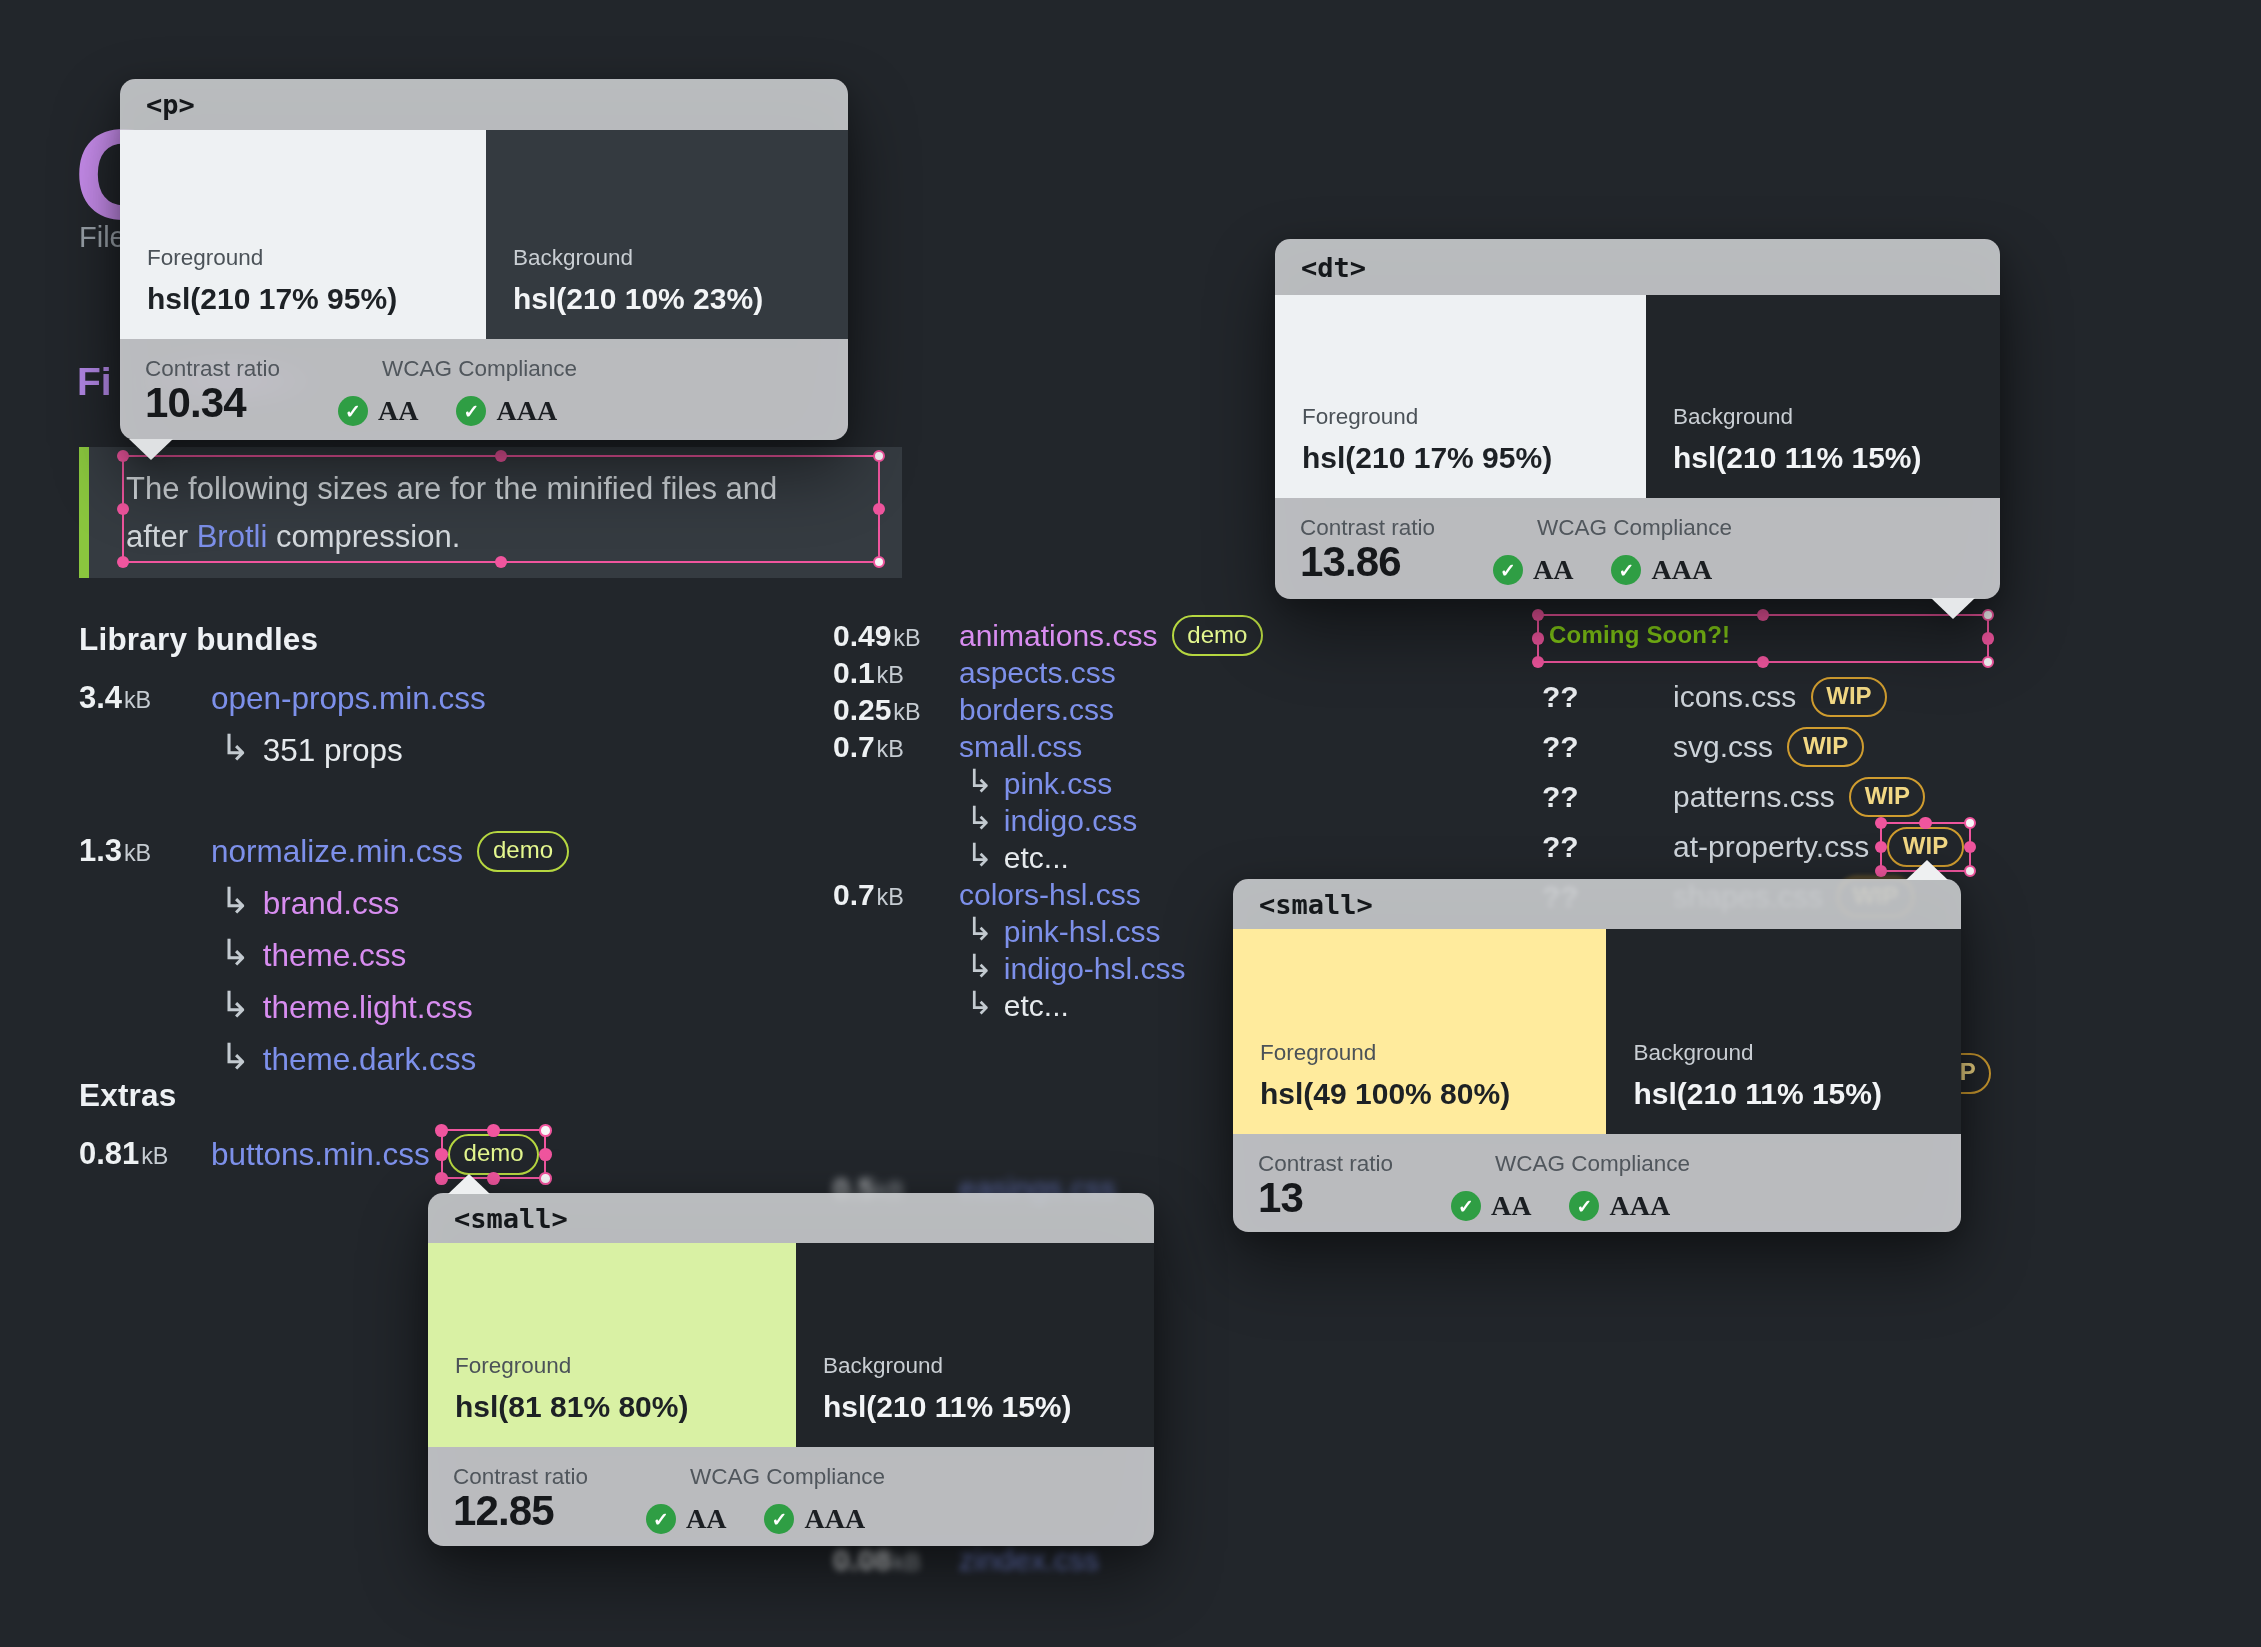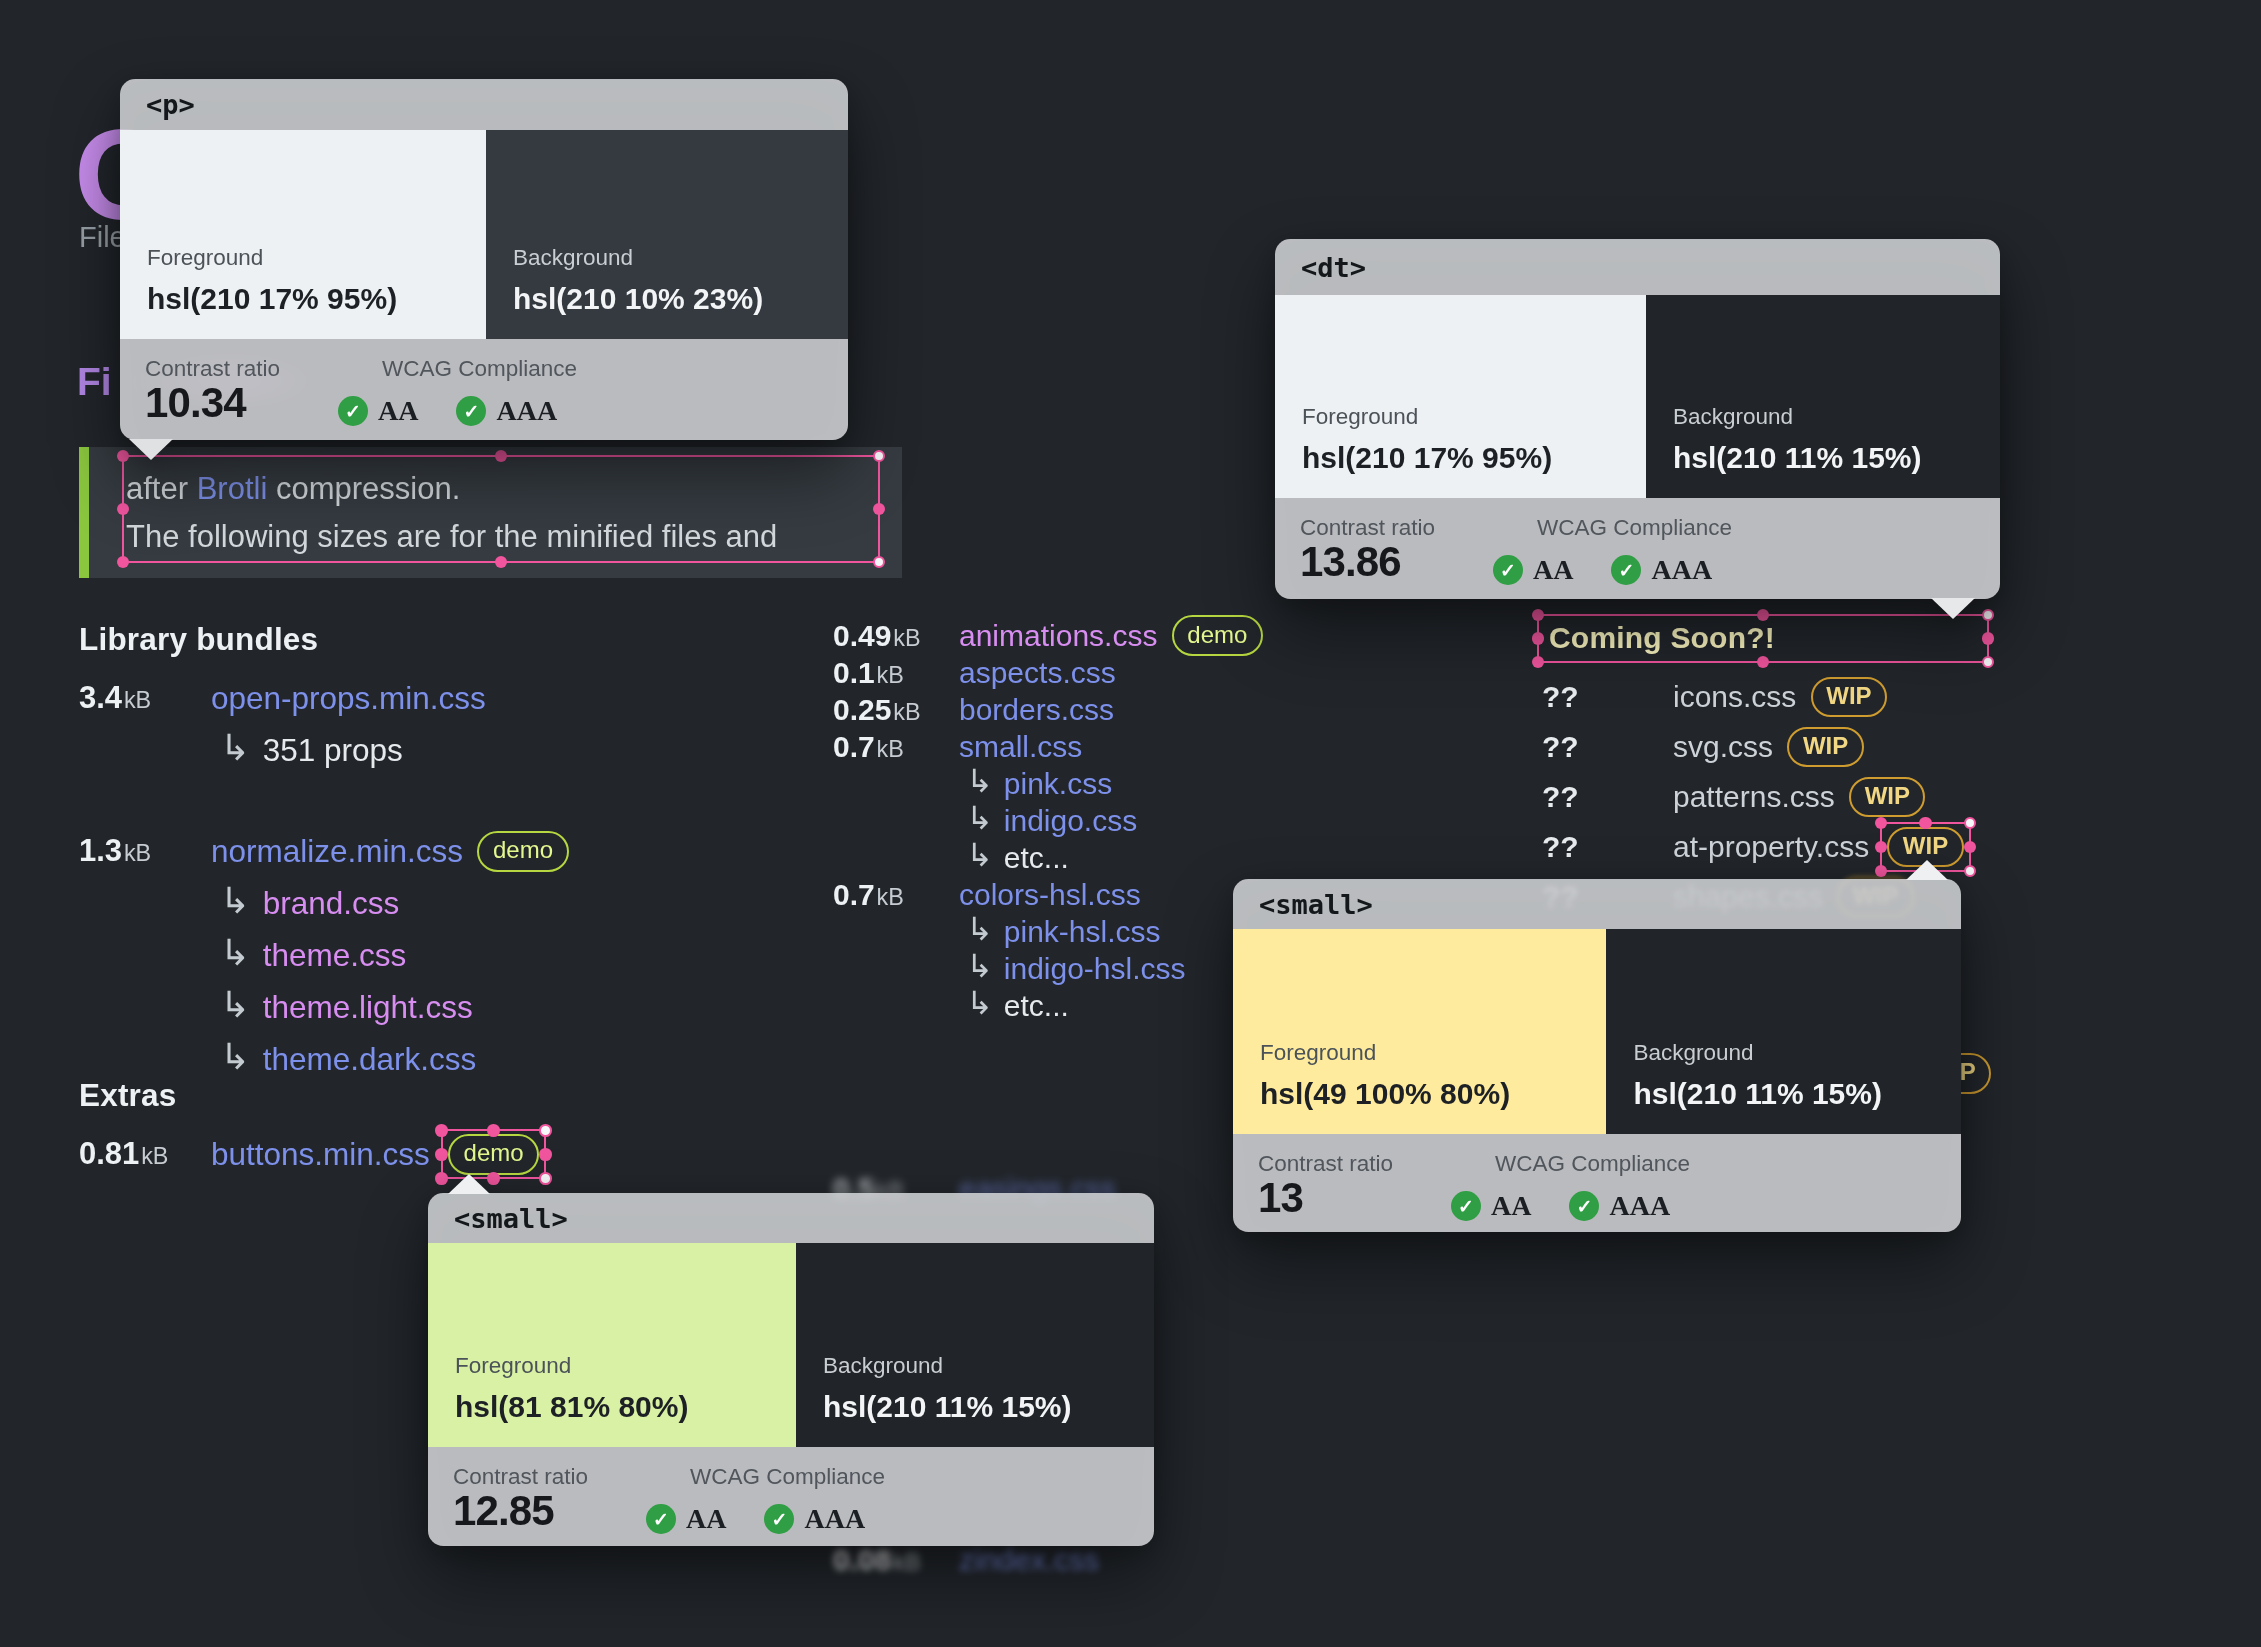--- a/index.html
+++ b/index.html
@@ -40,22 +40,22 @@
     padding:2.7px 5.4px; margin-left:10.8px; z-index:6; }
   .bsel .badge { margin-left:0 !important; }
 
   
   .section { position:absolute; z-index:2; }
   .sec-library  { left:79px;  top:621px;  }
   .sec-extras   { left:79px;  top:1077px; }
   .sec-packs    { left:833px; top:617px;  }
   .sec-coming-r { left:1542px; top:672px; }
   .sec-head { font-size:31.5px; font-weight:800; color:#eef1f4; margin-bottom:14.4px; letter-spacing:0.2px; }
-  .coming-head { position:absolute; left:1549px; top:621px; font-size:30px; font-weight:800;
-    color:#fef9c3; z-index:2; letter-spacing:0.2px; }
+  .coming-head { position:absolute; left:1549px; top:621px; font-size:24px; font-weight:800;
+    color:#84cc16; z-index:2; letter-spacing:0.2px; }
 
   .row { display:flex; align-items:center; }
   .lib .row { height:52px; }
   .pp  .row { height:37px; }
   .cs  .row { height:50px; }
   .row.group-start { margin-top:49px; }
   .cell-size { flex:0 0 132px; display:flex; align-items:baseline; }
   .pp .cell-size { flex-basis:126px; }
   .cs .cell-size { flex-basis:131px; }
   .num { font-size:31px; font-weight:800; color:#eef1f3; }
@@ -147,22 +147,22 @@
 </head>
 <body>
 
 <div class="bg-title">O</div>
 <div class="bg-para">File</div>
 <div class="bg-head2">Fi</div>
 <div class="bg-smudge"></div>
 
 <div class="quote">
   <div class="quote-inner">
+    <div>The following sizes are for the minified files and</div>
     <div><span>after </span><a href="#">Brotli</a><span> compression.</span></div>
-    <div>The following sizes are for the minified files and</div>
   </div>
 </div>
 <div class="sel sel-quote with-handles">
     <span class="h h-tl"></span>
     <span class="h h-tm"></span>
     <span class="h h-tr h-white"></span>
     <span class="h h-ml"></span>
     <span class="h h-mr"></span>
     <span class="h h-bl"></span>
     <span class="h h-bm"></span>

